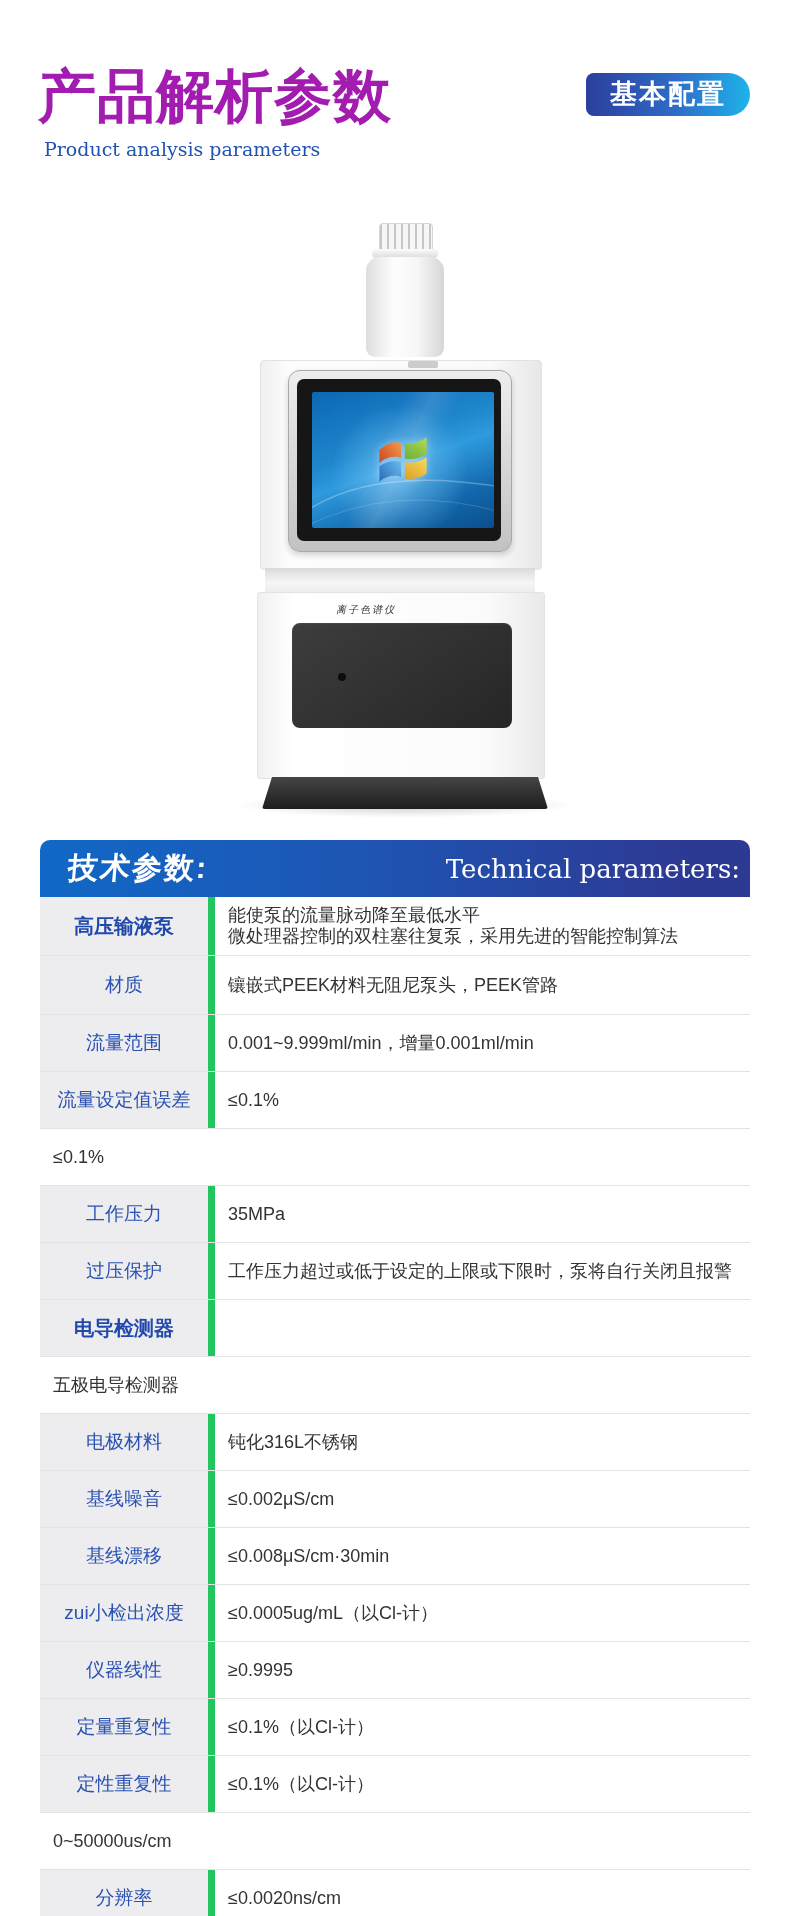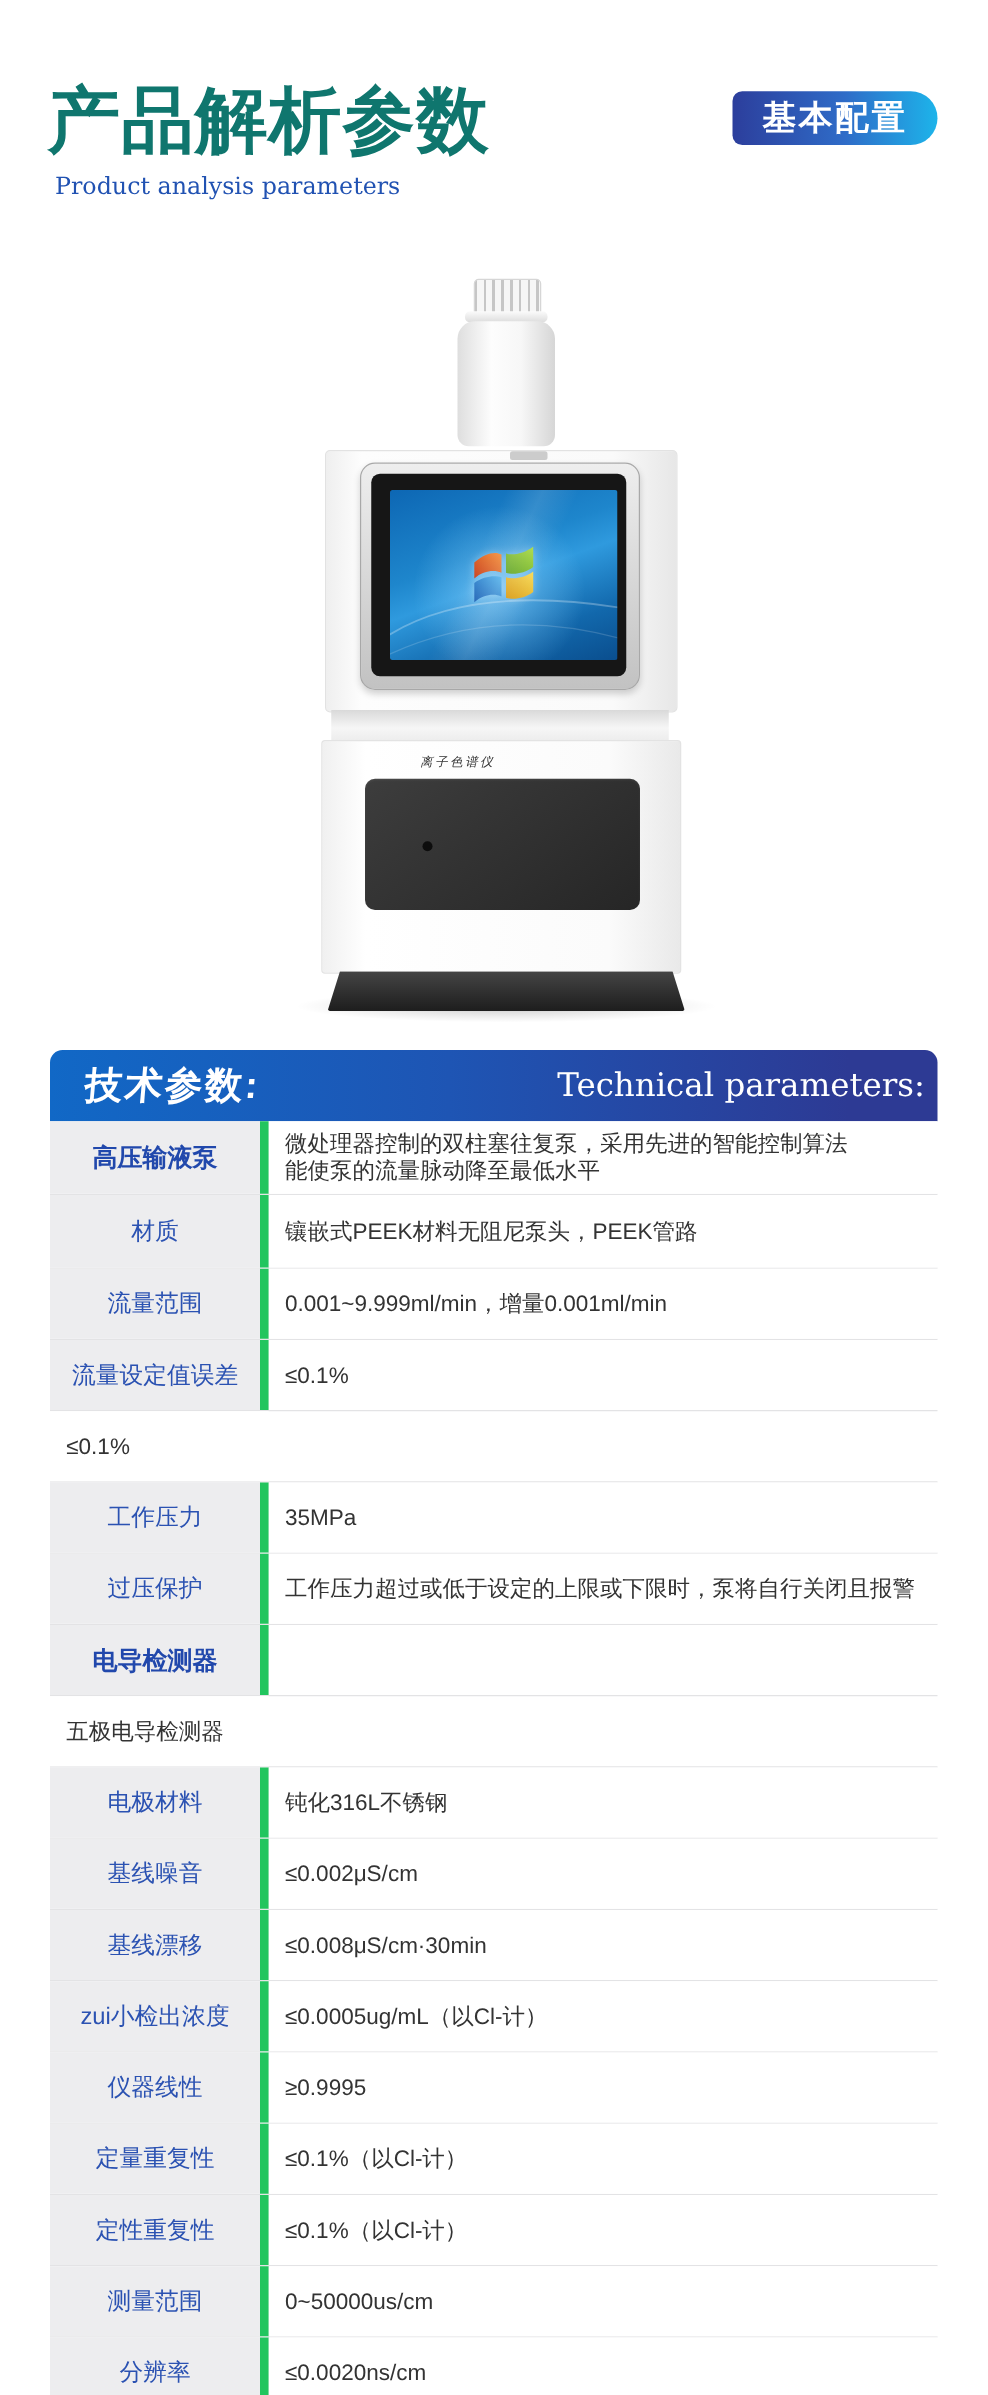--- a/index.html
+++ b/index.html
@@ -2,21 +2,21 @@
 <html><head>
 <meta charset="utf-8">
 <style>
   html,body{margin:0;padding:0;background:#ffffff;}
   body{width:790px;height:1916px;position:relative;overflow:hidden;
        font-family:"Liberation Sans","DejaVu Sans",sans-serif;}
   .abs{position:absolute;}
 
   
   .page-title{left:38px;top:62px;font-family:"DejaVu Serif","Liberation Serif",serif;
-    font-weight:bold;font-size:58px;line-height:1.2;color:#0f766e;letter-spacing:1px;}
+    font-weight:bold;font-size:58px;line-height:1.2;color:#a21caf;letter-spacing:1px;}
   .page-subtitle{left:44px;top:138px;font-family:"DejaVu Serif","Liberation Serif",serif;
     font-size:19px;color:#2152b2;text-align:right;}
   .config-badge{right:40px;top:73px;height:43px;line-height:43px;padding:0 24px;
     color:#ffffff;font-size:27px;letter-spacing:2px;font-weight:bold;
     border-radius:8px 22px 22px 8px;
     background:linear-gradient(90deg,#2c3e9c 0%,#2f6cc8 55%,#1db4ea 100%);}
 
   
   .instrument{left:0;top:180px;width:684px;height:660px;}
   .ground-shadow{left:235px;top:612px;width:340px;height:26px;
@@ -135,22 +135,22 @@
 
 <div class="abs spec-table">
   <div class="table-header">
     <span class="table-title-zh">技术参数:</span>
     <span class="table-title-en">Technical parameters:</span>
   </div>
   <div>
       <div class="trow tall">
         <div class="tlabel bold">高压输液泵</div>
         <div class="tvalue">
+          <div>能使泵的流量脉动降至最低水平</div>
           <div>微处理器控制的双柱塞往复泵，采用先进的智能控制算法</div>
-          <div>能使泵的流量脉动降至最低水平</div>
         </div>
       </div>
       <div class="trow tall">
         <div class="tlabel">材质</div>
         <div class="tvalue">
           <div>镶嵌式PEEK材料无阻尼泵头，PEEK管路</div>
         </div>
       </div>
       <div class="trow">
         <div class="tlabel">流量范围</div>
@@ -228,21 +228,20 @@
           <div>≤0.1%（以Cl-计）</div>
         </div>
       </div>
       <div class="trow">
         <div class="tlabel">定性重复性</div>
         <div class="tvalue">
           <div>≤0.1%（以Cl-计）</div>
         </div>
       </div>
       <div class="trow">
-        <div class="tlabel">测量范围</div>
         <div class="tvalue">
           <div>0~50000us/cm</div>
         </div>
       </div>
       <div class="trow">
         <div class="tlabel">分辨率</div>
         <div class="tvalue">
           <div>≤0.0020ns/cm</div>
         </div>
       </div>

